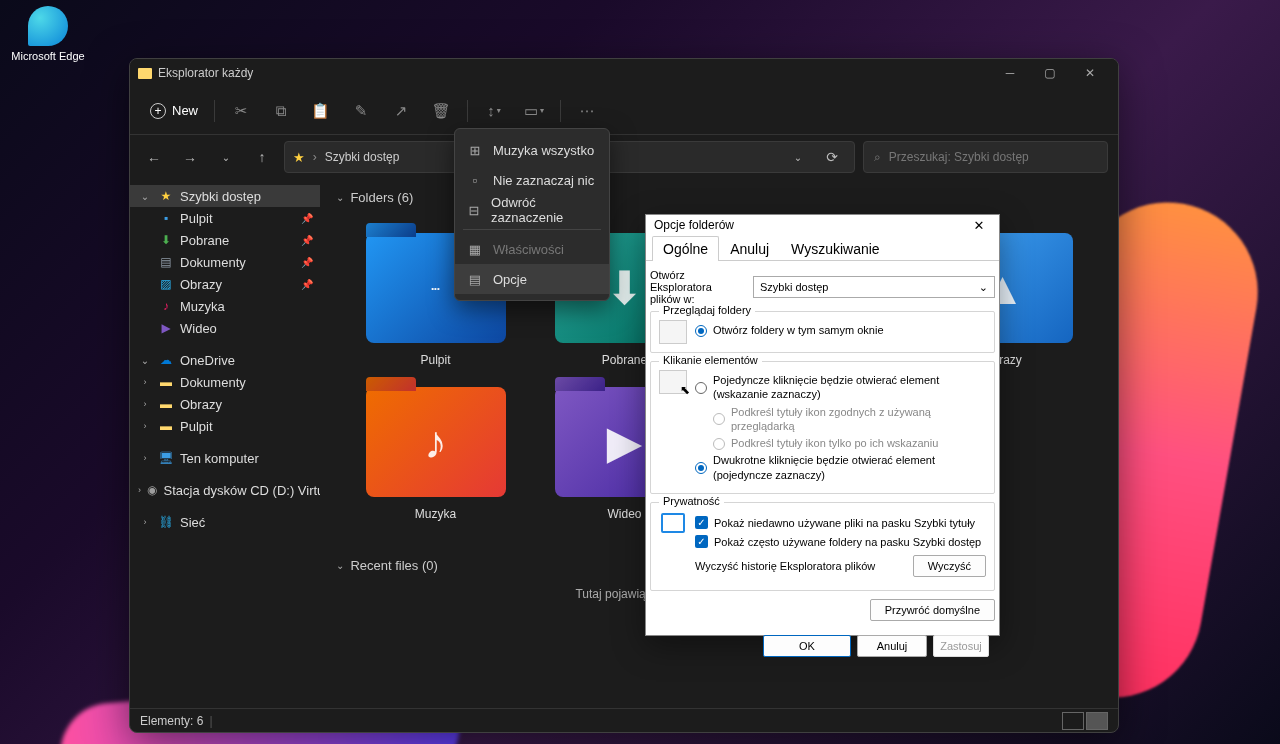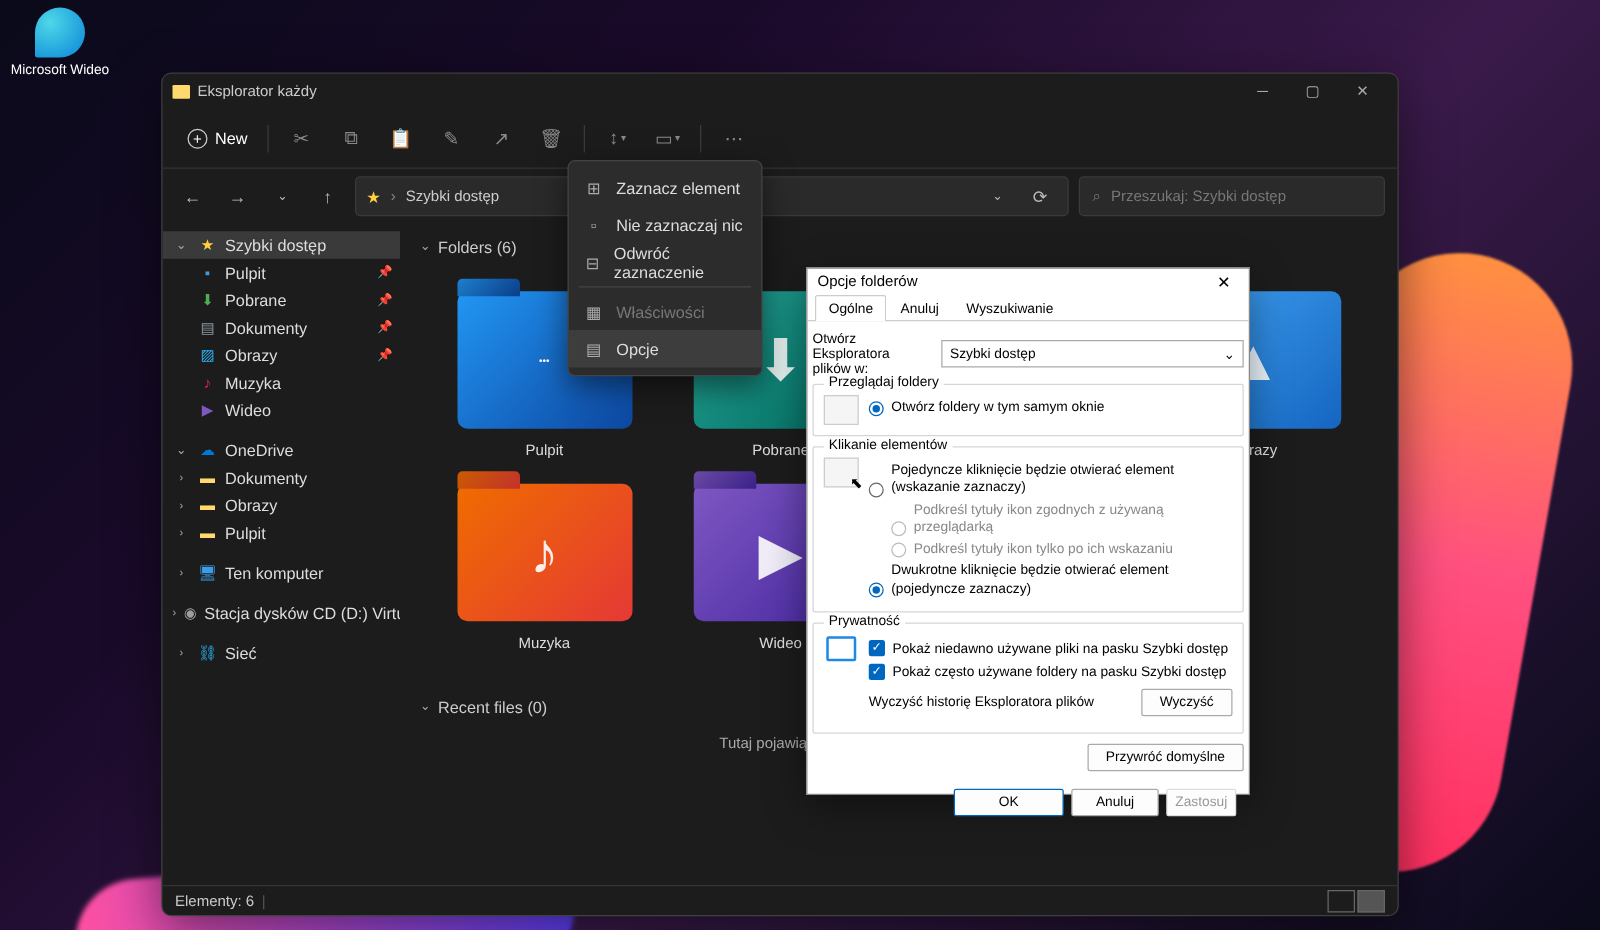--- a/index.html
+++ b/index.html
@@ -54,29 +54,29 @@
 .ctx-menu { position: absolute; left: 454px; top: 128px; width: 156px; background: #2c2c2c; border: 1px solid #444; border-radius: 6px; padding: 6px 0; box-shadow: 0 8px 24px rgba(0,0,0,0.5); color: #ddd; font-size: 13px; }
 .ctx-item { height: 30px; display: flex; align-items: center; gap: 10px; padding: 0 12px; }
 .ctx-item.hover { background: #3d3d3d; }
 .ctx-item.disabled { color: #777; }
 .ctx-sep { height: 1px; background: #444; margin: 4px 8px; }
 .ctx-ico { width: 16px; text-align: center; font-size: 13px; color: #aaa; }
 .dialog { position: absolute; left: 645px; top: 214px; width: 355px; height: 422px; background: #fff; border: 1px solid #888; box-shadow: 0 10px 30px rgba(0,0,0,0.4); font-size: 11px; color: #000; display: flex; flex-direction: column; }
 .dlg-title { height: 28px; display: flex; align-items: center; padding: 0 8px; font-size: 12px; }
 .dlg-title .spacer { flex: 1; }
 .dlg-close { width: 24px; height: 20px; display: flex; align-items: center; justify-content: center; font-size: 13px; }
-.dlg-tabs { display: flex; padding-left: 6px; border-bottom: 1px solid #ccc; font-size: 11px; }
+.dlg-tabs { display: flex; padding-left: 6px; border-bottom: 1px solid #ccc; font-size: 14px; }
 .dlg-tab { padding: 4px 10px; border: 1px solid transparent; border-bottom: none; position: relative; top: 1px; }
 .dlg-tab.active { border-color: #ccc; background: #fff; border-radius: 2px 2px 0 0; }
 .dlg-body { flex: 1; padding: 8px 4px; }
 .dlg-row { display: flex; align-items: center; gap: 8px; margin-bottom: 6px; }
 .dlg-select { flex: 1; height: 22px; border: 1px solid #aaa; padding: 0 6px; display: flex; align-items: center; justify-content: space-between; font-size: 11px; }
 .group { border: 1px solid #d5d5d5; border-radius: 2px; padding: 8px; margin-bottom: 8px; position: relative; }
 .group-title { position: absolute; top: -8px; left: 8px; background: #fff; padding: 0 4px; font-size: 11px; }
-.radio-row { display: flex; align-items: flex-end; gap: 6px; margin: 3px 0; line-height: 1.3; }
+.radio-row { display: flex; align-items: center; gap: 6px; margin: 3px 0; line-height: 1.3; }
 .radio { width: 12px; height: 12px; border: 1px solid #666; border-radius: 50%; flex-shrink: 0; margin-top: 1px; display: flex; align-items: center; justify-content: center; }
 .radio.checked { border-color: #0067c0; }
 .radio.checked::after { content: ''; width: 6px; height: 6px; background: #0067c0; border-radius: 50%; }
 .radio.disabled { border-color: #bbb; }
 .sub-radio { margin-left: 18px; color: #888; }
 .cb-row { display: flex; align-items: flex-start; gap: 6px; margin: 5px 0; line-height: 1.3; }
 .cb { width: 13px; height: 13px; background: #0067c0; border-radius: 2px; flex-shrink: 0; color: #fff; font-size: 10px; display: flex; align-items: center; justify-content: center; }
 .dlg-btn { height: 22px; padding: 0 14px; border: 1px solid #aaa; background: #fdfdfd; font-size: 11px; display: flex; align-items: center; border-radius: 2px; }
 .dlg-btn.primary { border-color: #0067c0; }
 .dlg-btn.disabled { color: #999; border-color: #ddd; }
@@ -86,21 +86,21 @@
 .priv-ico::before { content: ''; position: absolute; width: 20px; height: 16px; border: 2px solid #1e88e5; border-radius: 2px; top: 2px; left: 2px; }
 </style>
 </head>
 <body>
 
 <div class="wallpaper-accent"></div>
 <div class="wallpaper-accent2"></div>
 
 <div class="desktop-icon">
   <div class="edge"></div>
-  <div>Microsoft Wideo</div>
+  <div>Microsoft Edge</div>
 </div>
 
 <div class="explorer">
   <div class="titlebar">
     <div class="folder-ico"></div>
     <span>Eksplorator każdy</span>
     <div class="titlebar-spacer"></div>
     <div class="winbtn">─</div>
     <div class="winbtn">▢</div>
     <div class="winbtn">✕</div>
@@ -285,21 +285,21 @@
     <span style="margin-left:6px;color:#555">|</span>
     <div class="spacer"></div>
     <div class="viewbtn"></div>
     <div class="viewbtn" style="background:#555"></div>
   </div>
 </div>
 
 <div class="ctx-menu">
   <div class="ctx-item">
       <span class="ctx-ico">⊞</span>
-      <span>Zaznacz element</span>
+      <span>Muzyka wszystko</span>
     </div>
   <div class="ctx-item">
       <span class="ctx-ico">▫</span>
       <span>Nie zaznaczaj nic</span>
     </div>
   <div class="ctx-item">
       <span class="ctx-ico">⊟</span>
       <span>Odwróć zaznaczenie</span>
     </div>
   <div class="ctx-sep"></div>
@@ -373,21 +373,21 @@
       </div>
     </div>
 
     <div class="group">
       <div class="group-title">Prywatność</div>
       <div style="display:flex;gap:8px;align-items:flex-start">
         <div class="priv-ico"></div>
         <div style="flex:1">
           <div class="cb-row">
               <span class="cb">✓</span>
-              <span>Pokaż niedawno używane pliki na pasku Szybki dostęp</span>
+              <span>Pokaż niedawno używane pliki na pasku Szybki tytuły</span>
             </div>
           <div class="cb-row">
               <span class="cb">✓</span>
               <span>Pokaż często używane foldery na pasku Szybki dostęp</span>
             </div>
           <div class="cb-row" style="align-items:center">
             <span style="flex:1">Wyczyść historię Eksploratora plików</span>
             <div class="dlg-btn">Wyczyść</div>
           </div>
         </div>

